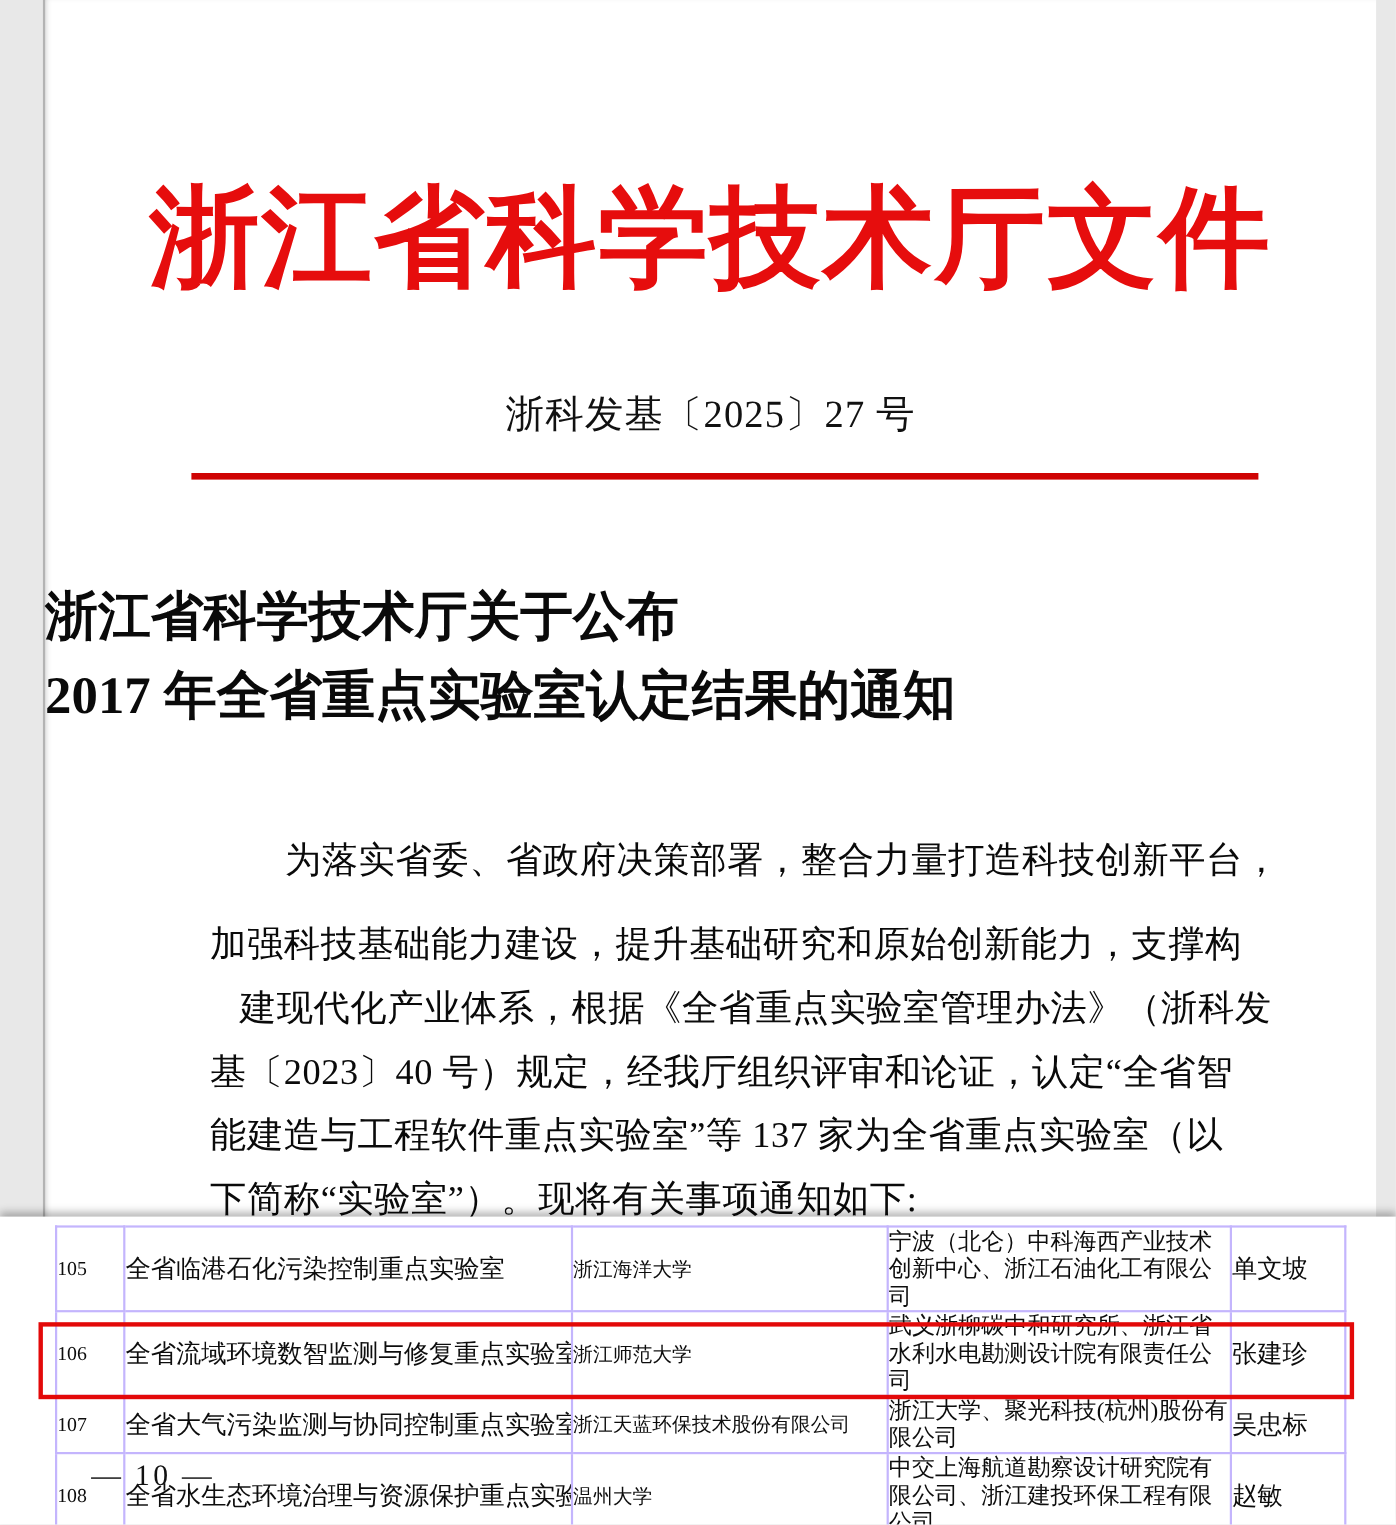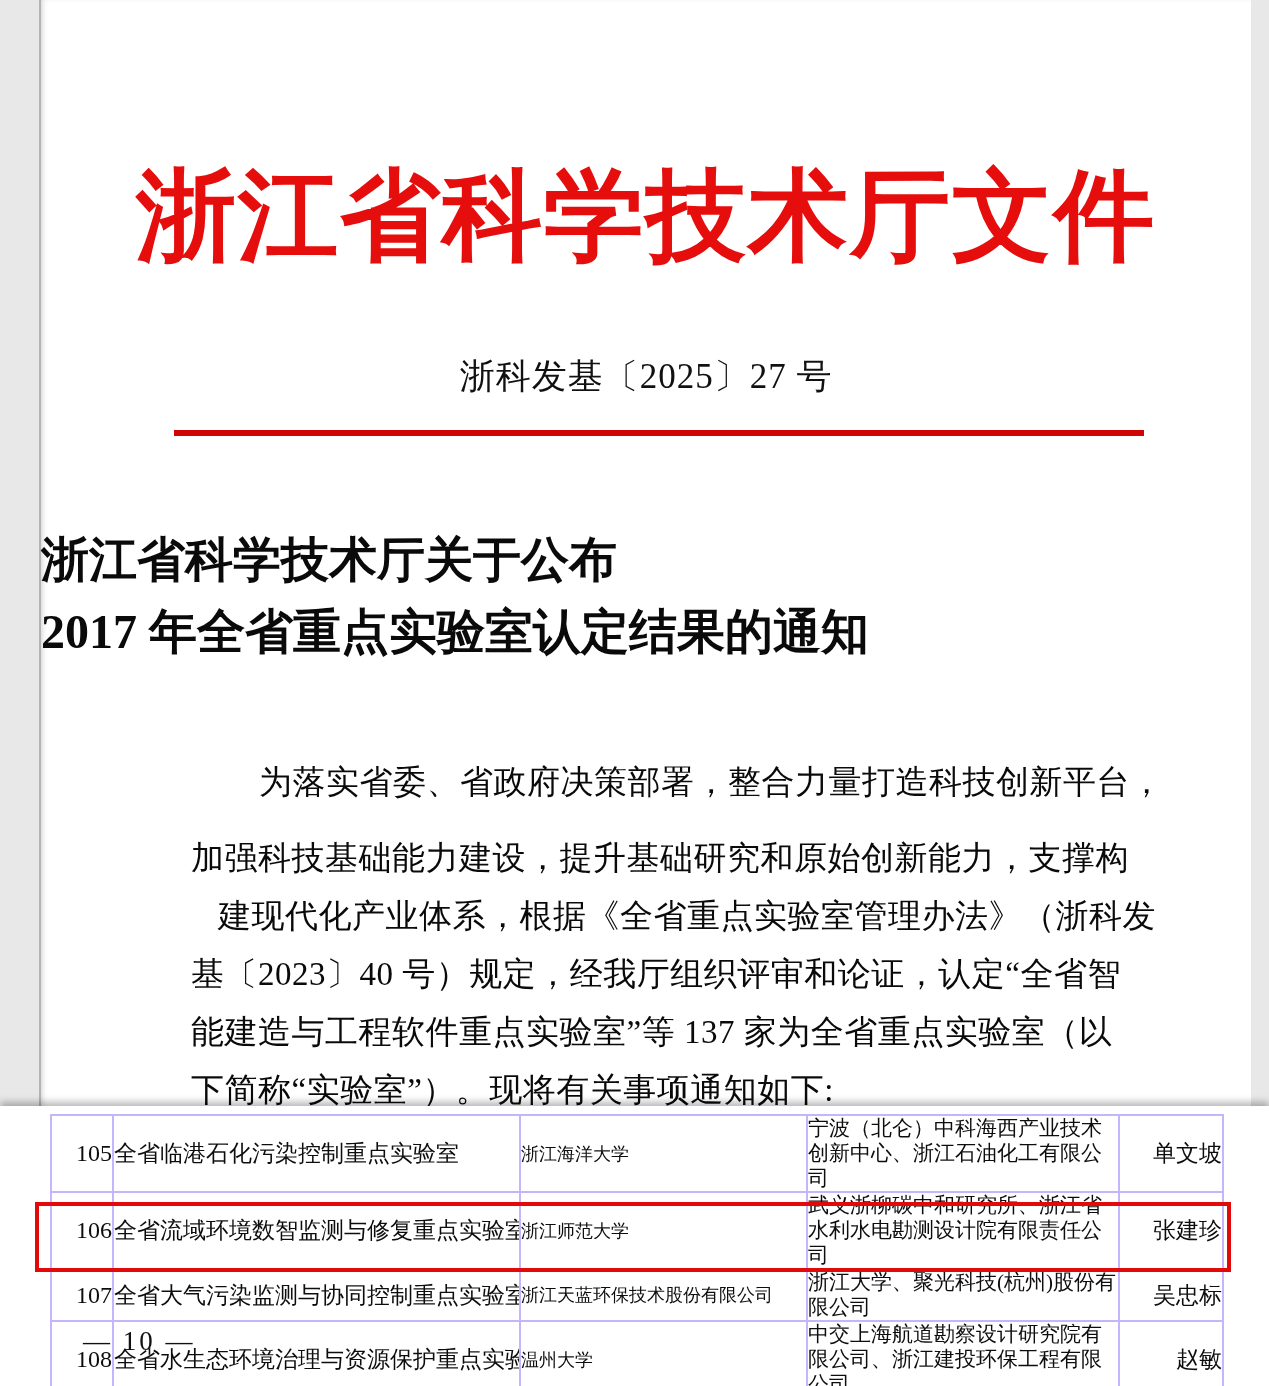--- a/index.html
+++ b/index.html
@@ -74,25 +74,25 @@
     border-collapse:collapse;
     table-layout:fixed;
   }
   table.results td{
     border:2px solid #c4b5fd;
     vertical-align:middle;
     padding:0;
     overflow:hidden;
   }
   table.results tr{height:49px;}
-  td.c-no{width:60px;text-align:right;font-size:24px;}
+  td.c-no{width:60px;text-align:left;font-size:18px;}
   td.c-lab{width:405px;font-size:23px;padding-left:14px;white-space:nowrap;}
   td.c-host{width:285px;font-size:18px;padding-left:12px;white-space:nowrap;margin-top:14px;}
   td.c-partners{width:310px;font-size:21px;line-height:25px;padding:2px 6px 2px 10px;}
-  td.c-director{width:102px;text-align:right;font-size:23px;}
+  td.c-director{width:102px;text-align:left;font-size:23px;}
   .highlight-box{
     position:absolute;left:35px;top:96px;
     width:1188px;height:62px;
     border:4px solid #e30909;
     pointer-events:none;
   }
   .page-number{
     position:absolute;left:83px;top:220px;
     font-size:27px;letter-spacing:3px;color:#111;
     white-space:nowrap;

